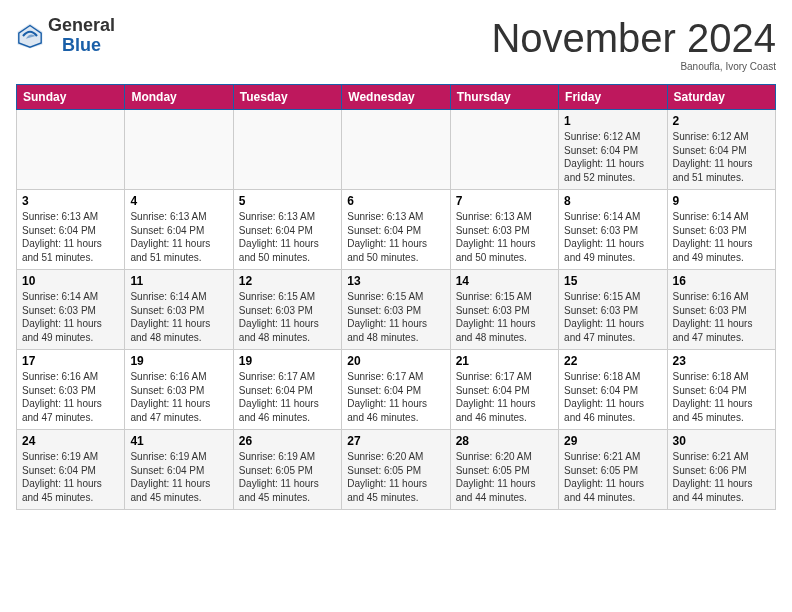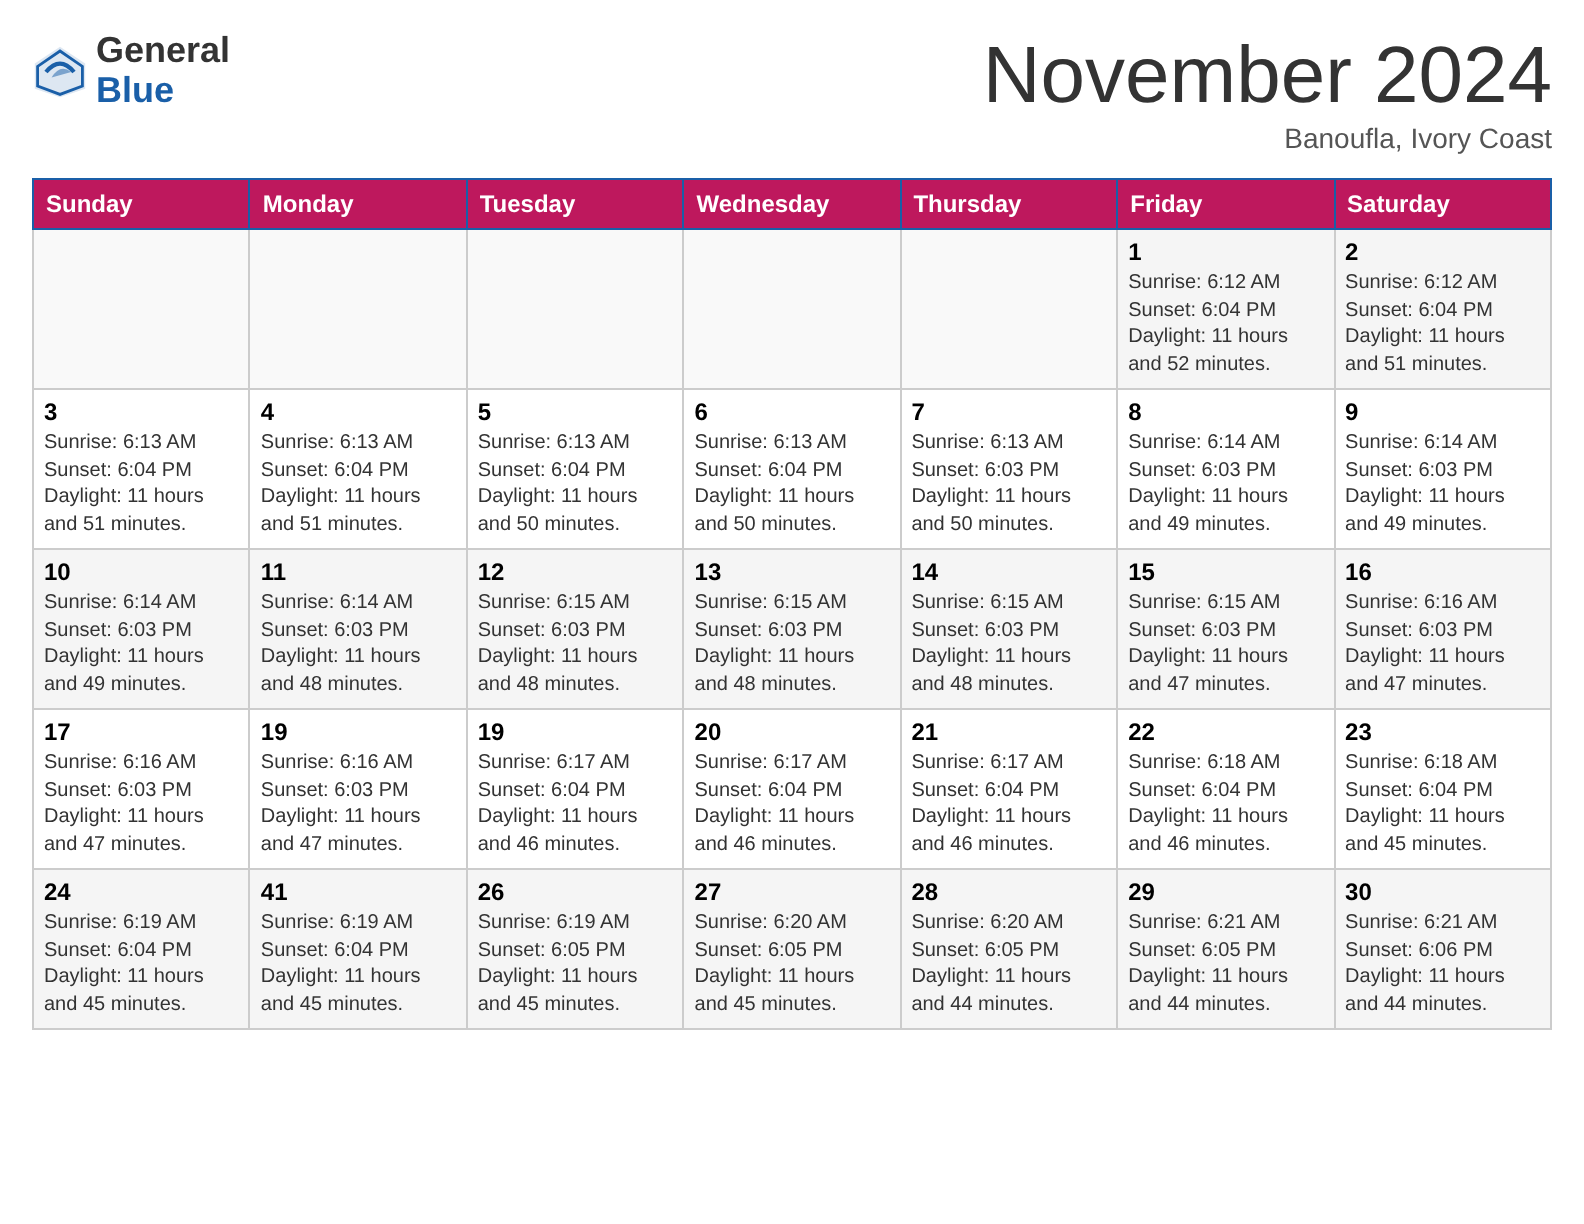--- a/index.html
+++ b/index.html
@@ -12,20 +12,21 @@
     }
     .header {
       display: flex;
       justify-content: space-between;
       align-items: flex-start;
       margin-bottom: 12px;
     }
     .logo {
       display: flex;
       align-items: center;
+      text-align: center;
     }
     .logo-text {
       display: flex;
       flex-direction: column;
       font-size: 18px;
       font-weight: bold;
       line-height: 1.1;
     }
     .logo-text .general { color: #333; }
     .logo-text .blue { color: #1a5fa8; }
@@ -36,21 +37,21 @@
     }
     .title-area {
       text-align: right;
     }
     .month-title {
       font-size: 40px;
       font-weight: normal;
       color: #333;
     }
     .subtitle {
-      font-size: 14px;
+      font-size: 10px;
       color: #555;
     }
     .calendar {
       width: 100%;
       border-collapse: collapse;
       font-size: 11px;
     }
     .calendar thead tr th {
       background-color: #be185d;
       color: #fff;

